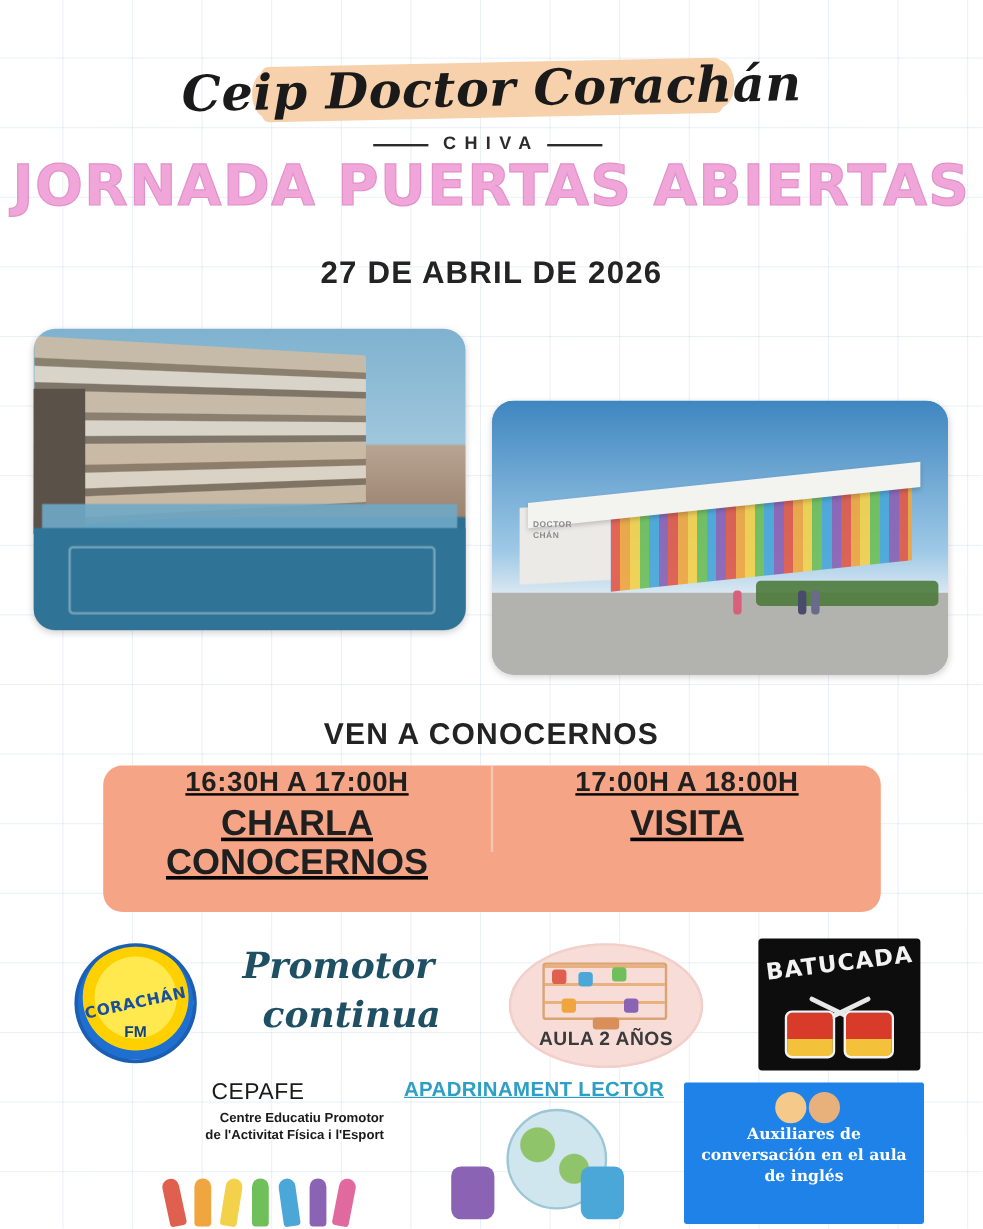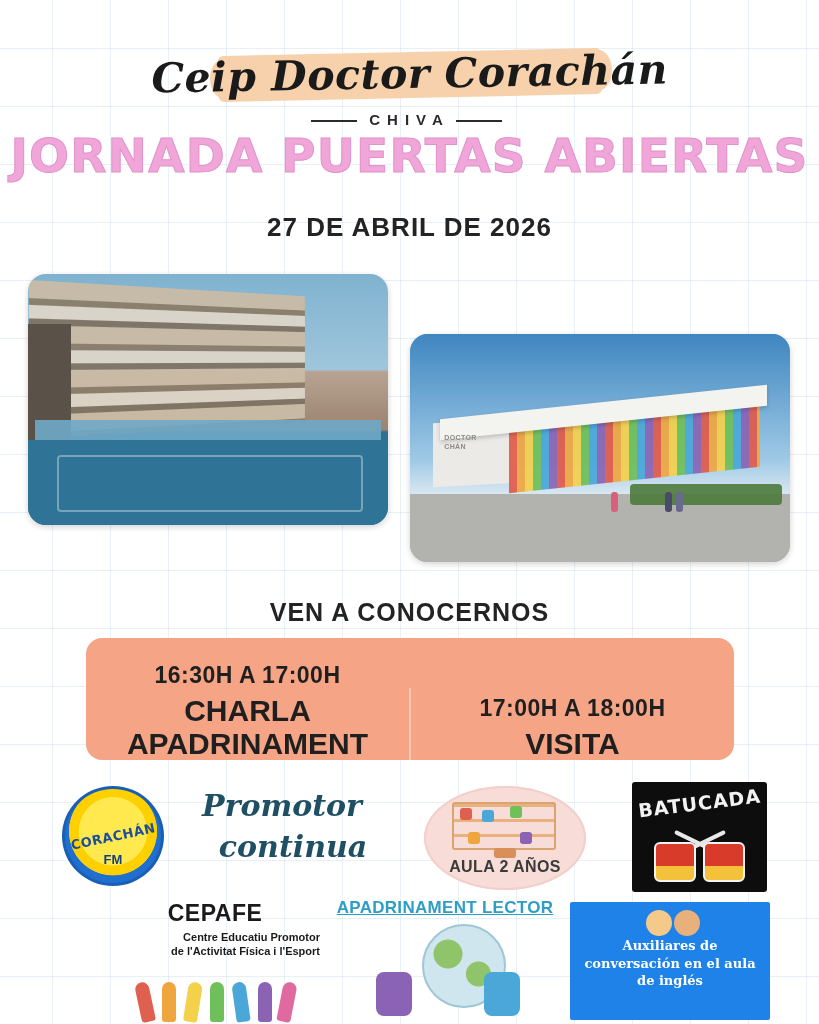--- a/index.html
+++ b/index.html
@@ -175,21 +175,22 @@
     color: #232323;
   }
 
   
   .schedule {
     position: absolute;
     left: 86px; top: 638px; width: 648px; height: 122px;
     background: #f5a486;
     border-radius: 16px;
     display: flex;
-    align-items: flex-end;
+    align-items: flex-start;
+    text-decoration: underline;
   }
   .sched-col { flex: 1; text-align: center; color: #1f1f1f; }
   .sched-time { font-size: 23px; font-weight: bold; letter-spacing: .5px; }
   .sched-name { font-size: 30px; font-weight: bold; line-height: 1.08; margin-top: 6px; }
   .sched-div { width: 2px; height: 72px; background: #f8c6b2; }
 
   
   .logos-row { position: absolute; left: 0; right: 0; }
   .row1 { top: 786px; height: 110px; }
 
@@ -271,21 +272,21 @@
   }
   .sticks:before { transform: rotate(26deg); }
   .sticks:after { transform: rotate(-26deg); }
 
   
   .row2 { top: 900px; height: 124px; }
 
   .cepafe {
     position:absolute; left:110px; top:0; width:210px; height:120px; text-align:center;
   }
-  .cepafe .title { font-size:23px; font-weight:bold; color:#1a1a1a; letter-spacing:.5px; }
+  .cepafe .title { font-size:19px; font-weight:normal; color:#1a1a1a; letter-spacing:.5px; }
   .cepafe .sub { font-size:11px; font-weight:bold; color:#1a1a1a; line-height:1.3; margin-top:3px;text-align:right; }
   .cepafe .figs { position:absolute; left:0; right:0; bottom:-2px; height:48px; }
   .fig { position:absolute; bottom:0; width:14px; height:40px; border-radius:7px 7px 3px 3px; }
 
   .apadrinament {
     position:absolute; left:330px; top:-2px; width:230px; height:124px; text-align:center;
   }
   .apadrinament .title {
     font-size:17px; font-weight:bold; color:#2e9ec4; letter-spacing:.3px;text-decoration:underline;
   }
@@ -346,21 +347,21 @@
     <div class="pr-person" style="left:70%; background:#6a6a8a;"></div>
   </div>
 
   <div class="cta">VEN A CONOCERNOS</div>
 
   <div class="schedule">
     <div class="sched-col">
       <div class="sched-time">16:30H A 17:00H</div>
       <div class="sched-name">
         <span>CHARLA</span><br>
-        <span>APADRINAMENT</span>
+        <span>CONOCERNOS</span>
       </div>
     </div>
     <div class="sched-div"></div>
     <div class="sched-col">
       <div class="sched-time">17:00H A 18:00H</div>
       <div class="sched-name">
         <span>VISITA</span><br>
       </div>
     </div>
   </div>

